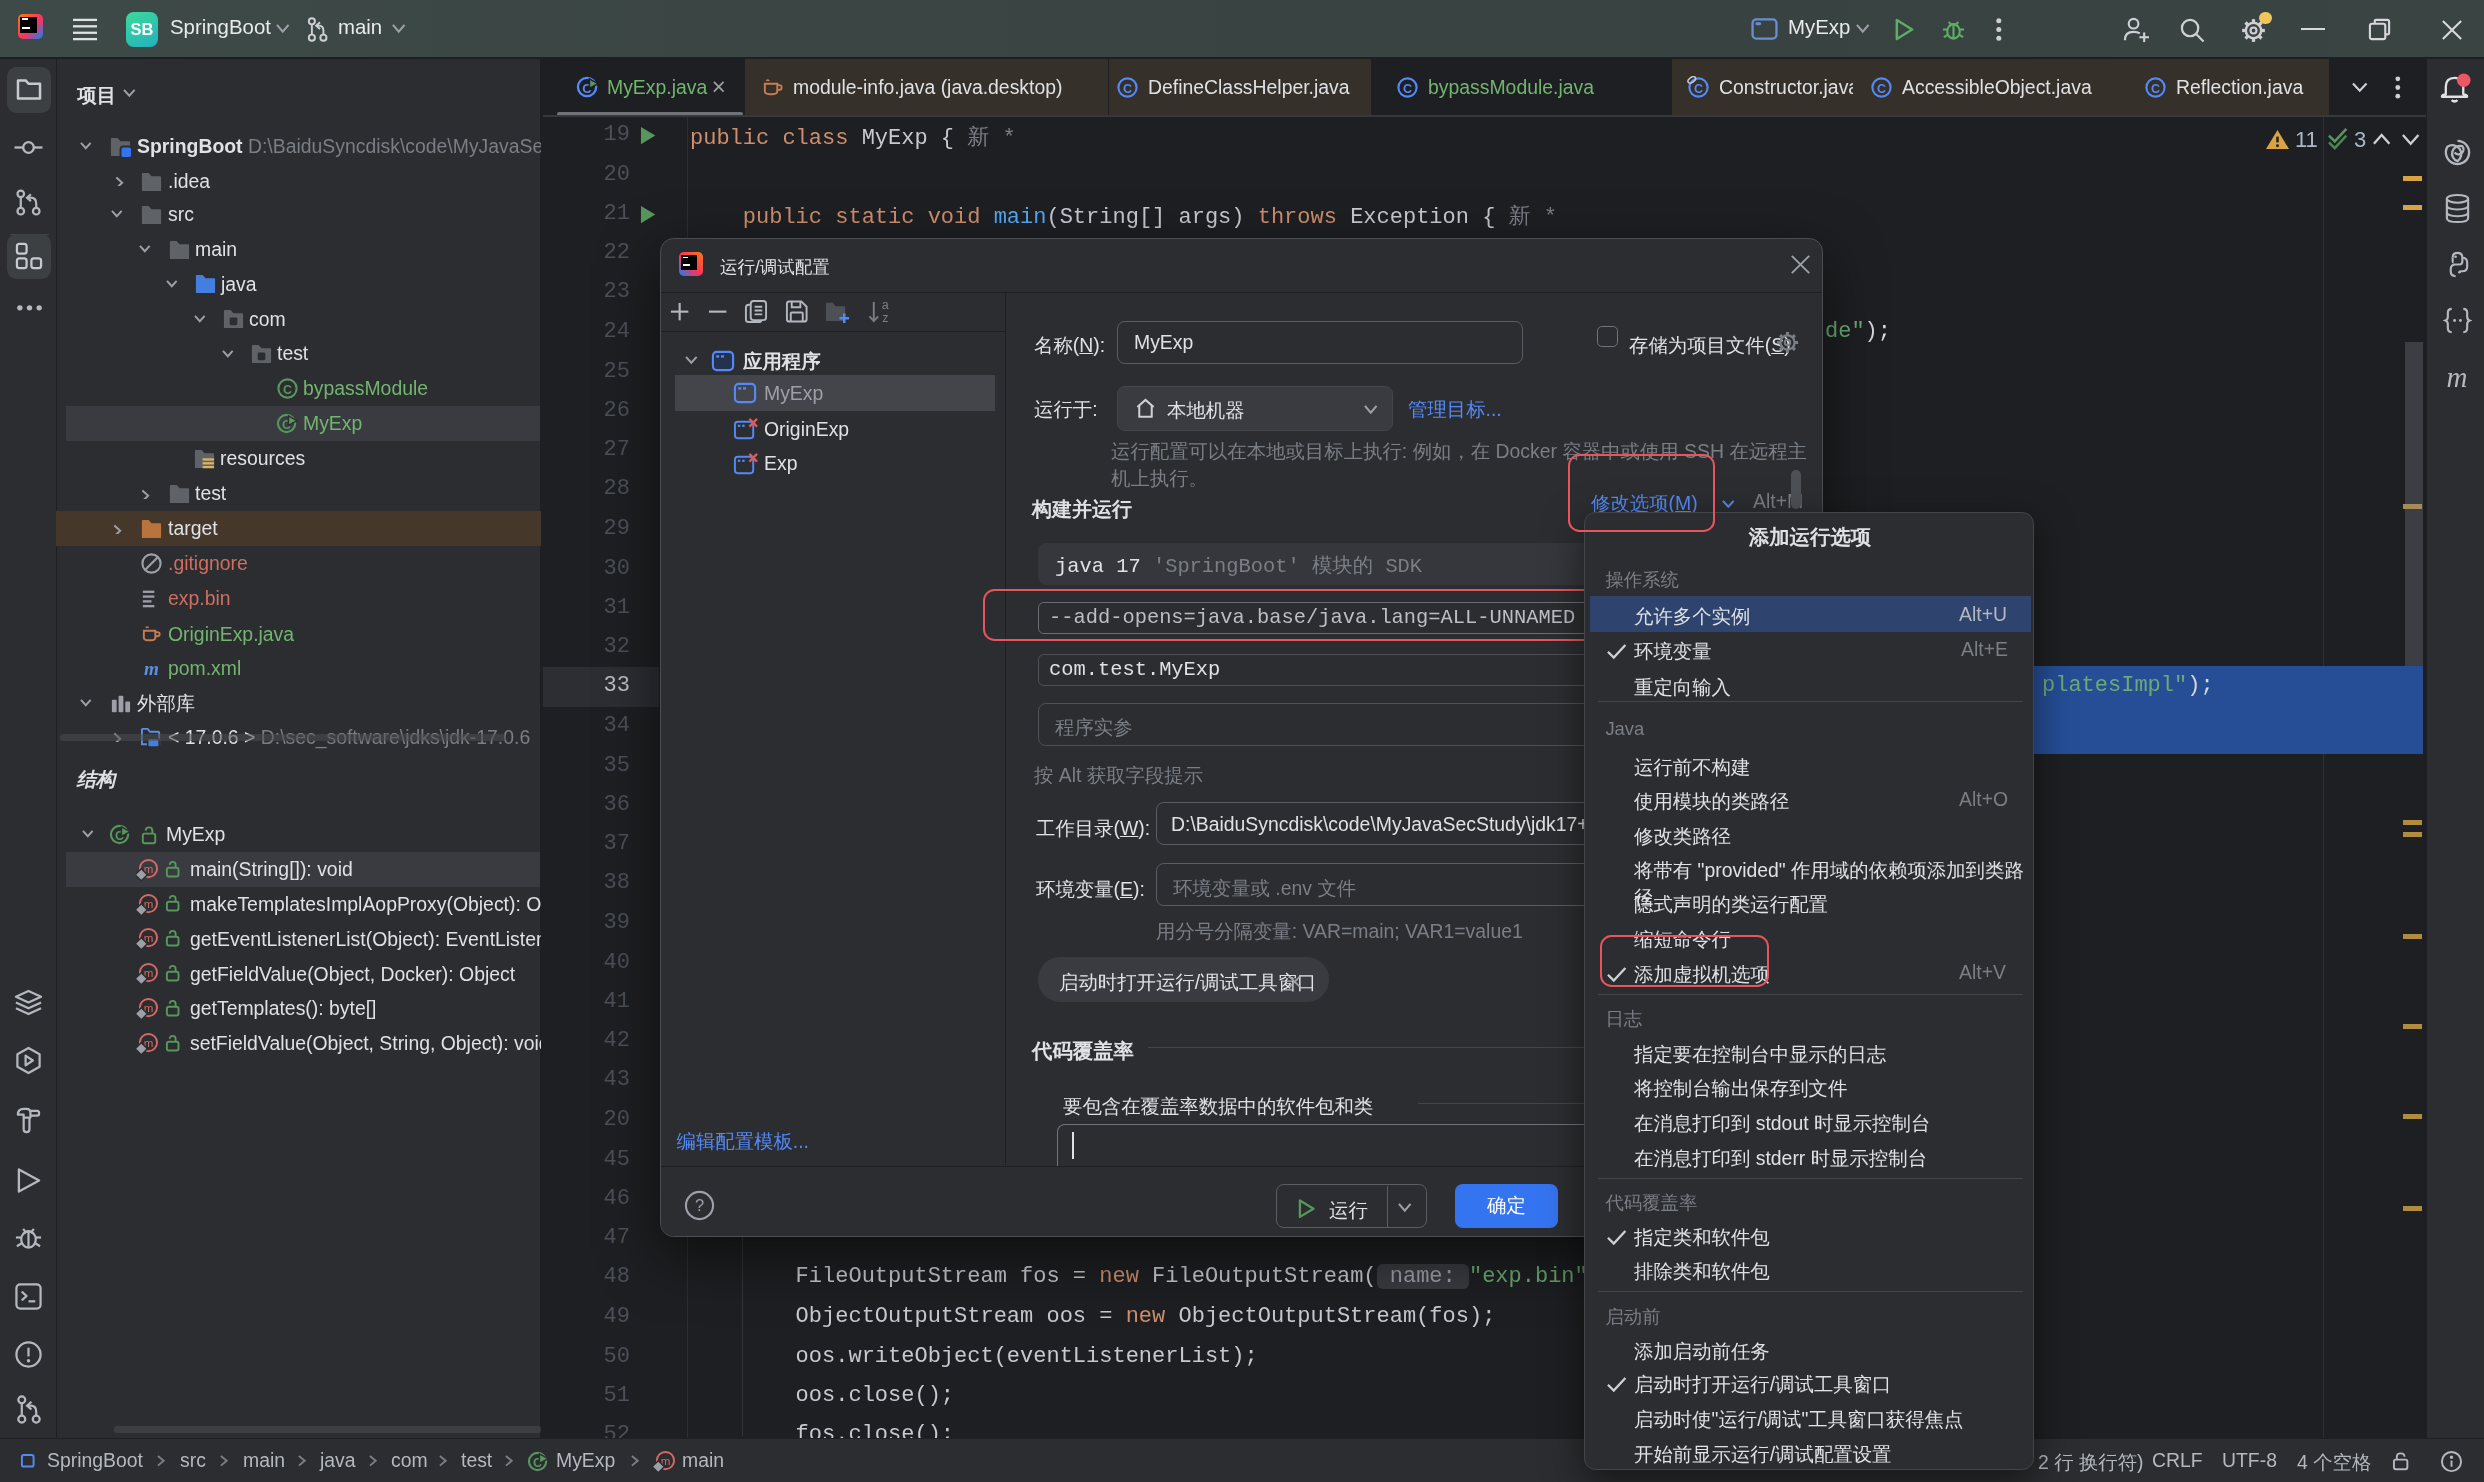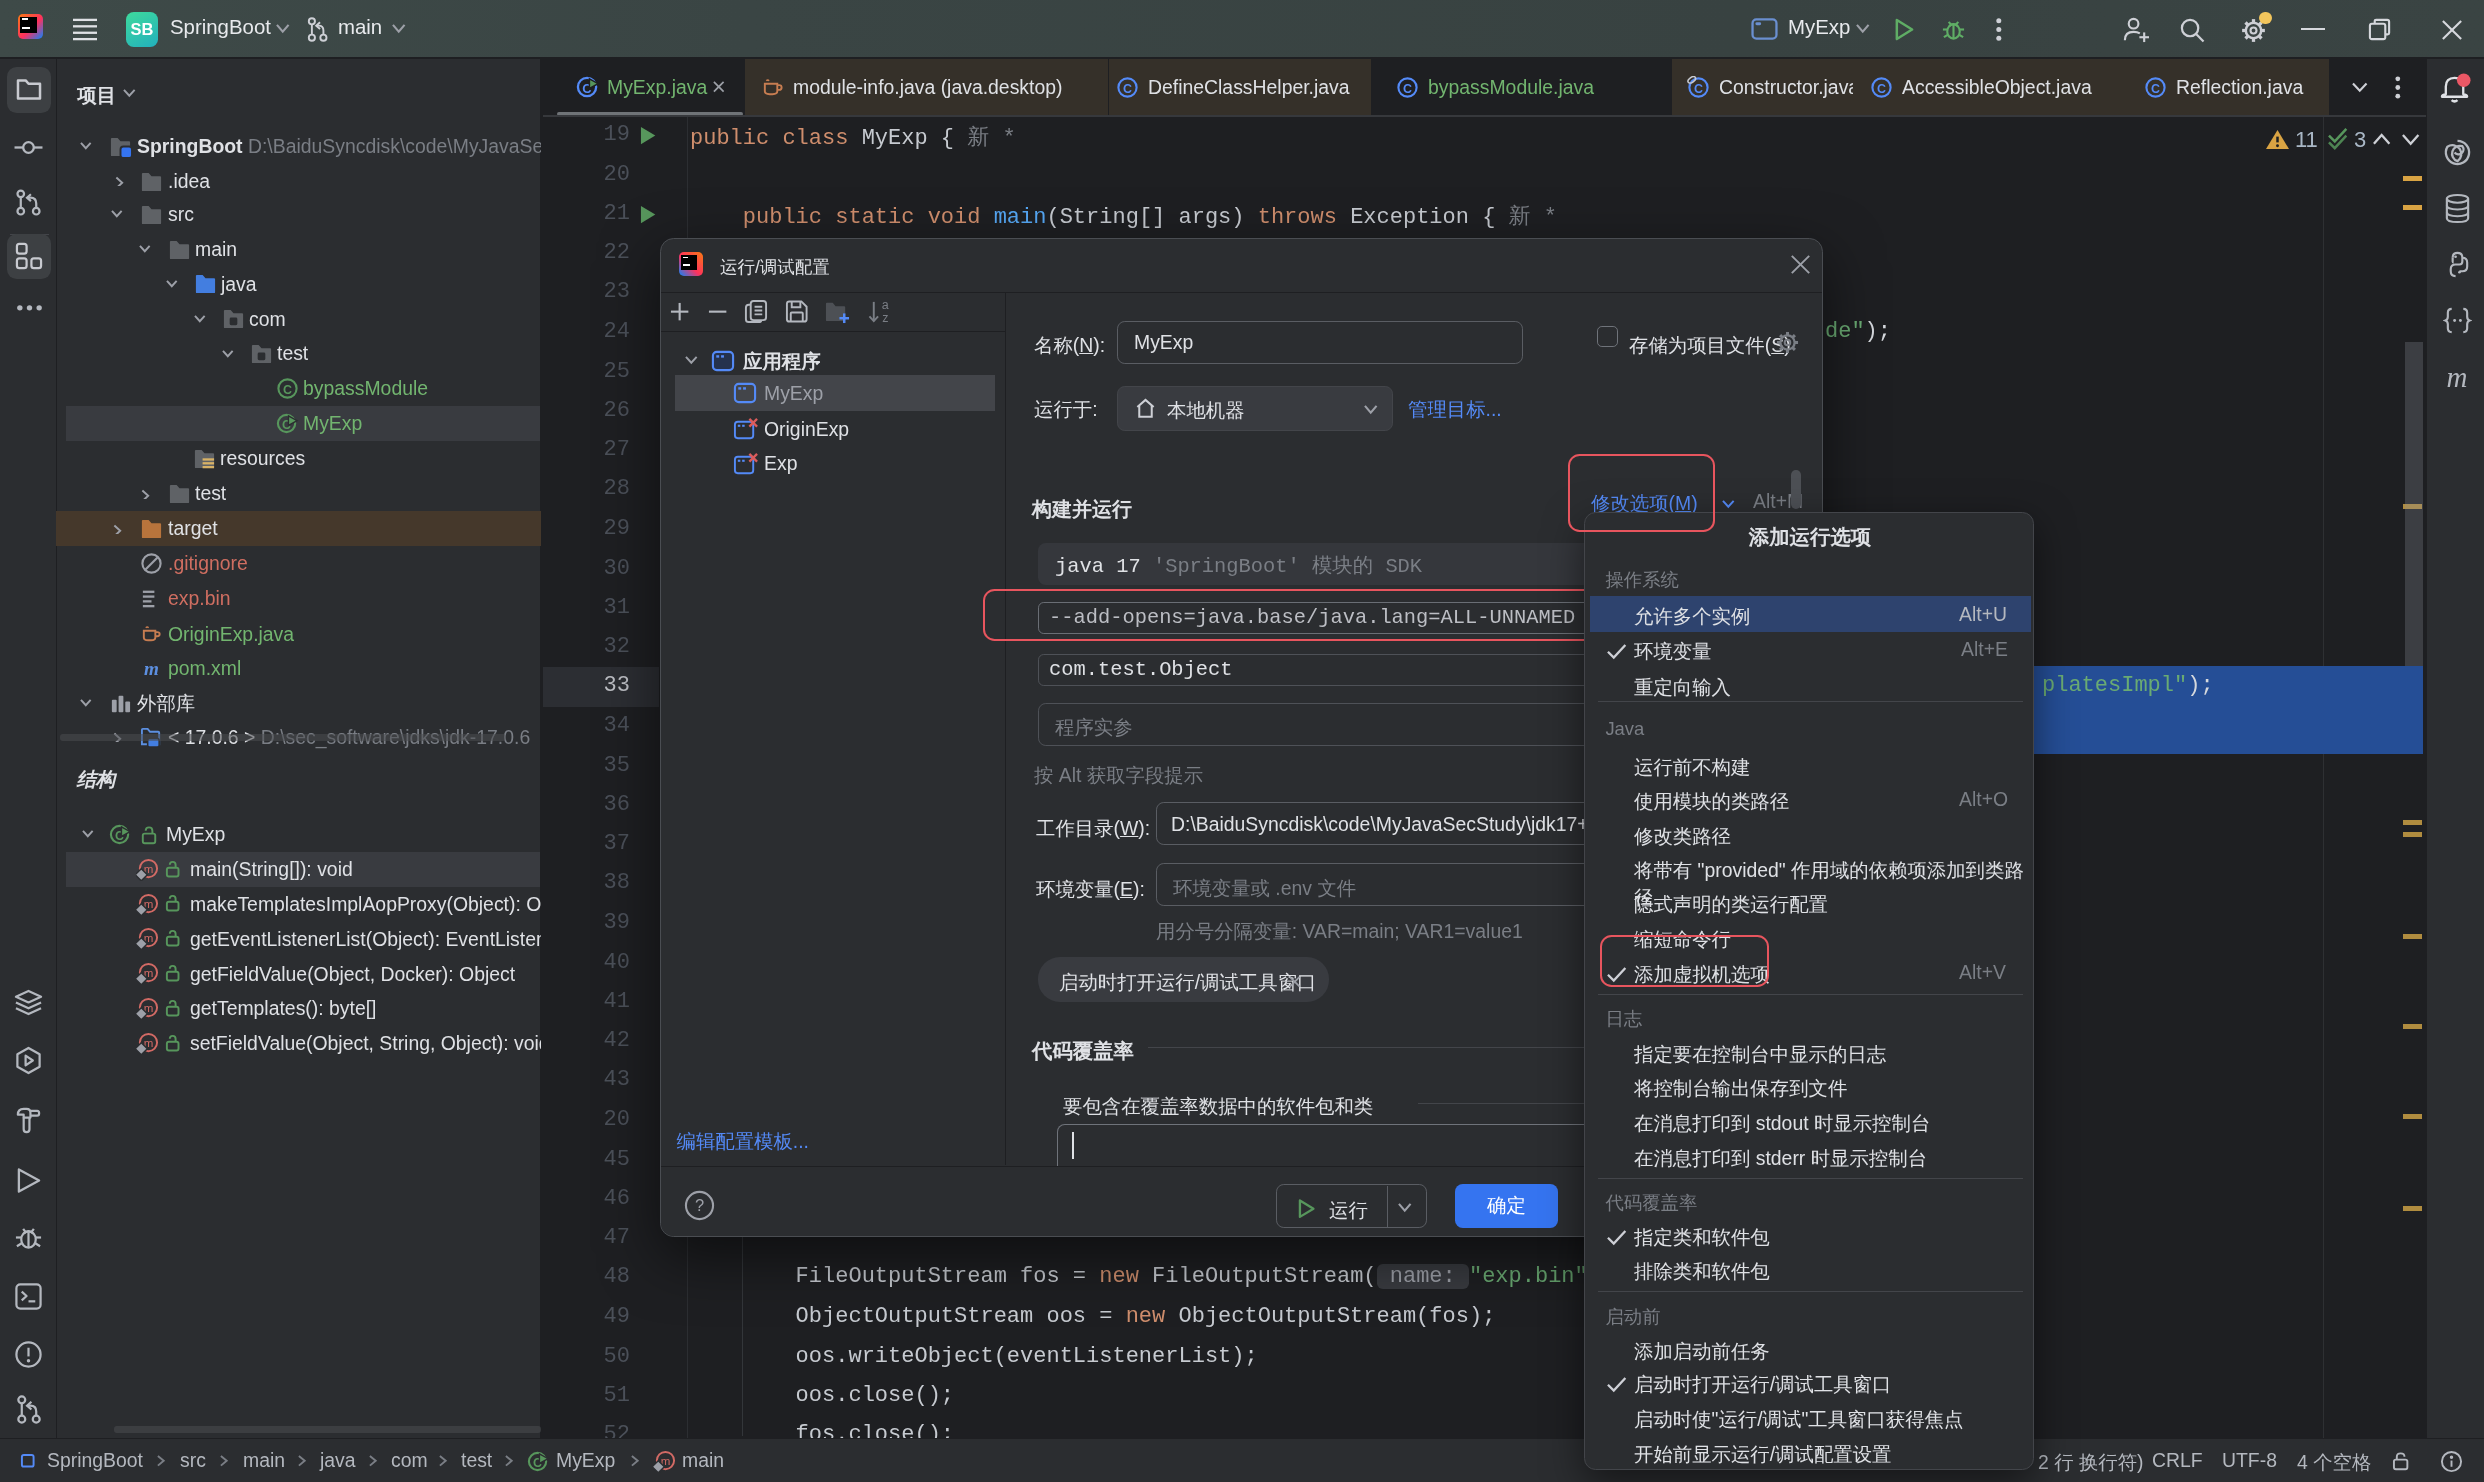--- a/index.html
+++ b/index.html
@@ -909,34 +909,35 @@
         <g fill="none" stroke="#ced0d6" stroke-width="2.1">
           <path d="M3.5 10.5 L12 3 L20.5 10.5"></path>
           <path d="M5.5 9 L5.5 20.5 L18.5 20.5 L18.5 9"></path>
         </g>
       </svg>
   <div class="ab" style="left:506px;top:158px;">本地机器</div>
   <svg class="ab" style="left:702px;top:165px;" width="15.5" height="11.6" viewBox="0 0 16 12">
         <path d="M2 2 L8 9 L14 2" stroke="#9da0a8" stroke-width="2.2" fill="none"></path>
       </svg>
   <div class="ab" style="left:747px;top:157px;color:#548af7;">管理目标...</div>
+  <div class="ab" style="left:450px;top:199px;color:#7a7e85;">运行配置可以在本地或目标上执行: 例如，在 Docker 容器中或使用 SSH 在远程主机上执行。</div>
 
   <div class="ab" style="left:371px;top:257px;font-weight:bold;font-size:20px;">构建并运行</div>
   <div class="ab" style="left:930px;top:251px;color:#548af7;">修改选项(<span style="text-decoration:underline;">M</span>)</div>
   <svg class="ab" style="left:1060px;top:260px;" width="14.6" height="10.7" viewBox="0 0 15 11">
         <path d="M2 2 L7.5 8 L13 2" stroke="#548af7" stroke-width="2" fill="none"></path>
       </svg>
   <div class="ab" style="left:1092px;top:251px;color:#7a7e85;">Alt+M</div>
 
   <div class="ab mono" style="left:377px;top:304px;width:739px;height:42px;background:#35373c;border-radius:7.8px;"></div>
   <div class="ab mono" style="left:394px;top:312px;font-size:20.4px;">java 17 <span style="color:#7a7e85;">'SpringBoot' 模块的 SDK</span></div>
   <div class="ab" style="left:377px;top:363px;width:738px;height:32px;border:1.5px solid #6a6e75;border-radius:5.8px;box-sizing:border-box;"></div>
   <div class="ab mono" style="left:388px;top:367px;font-size:20.4px;color:#bcbec4;">--add-opens=java.base/java.lang=ALL-UNNAMED --add-o</div>
   <div class="ab" style="left:377px;top:415px;width:738px;height:32px;border:1.5px solid #4e5157;border-radius:5.8px;box-sizing:border-box;"></div>
-  <div class="ab mono" style="left:388px;top:419px;font-size:20.4px;">com.test.Object</div>
+  <div class="ab mono" style="left:388px;top:419px;font-size:20.4px;">com.test.MyExp</div>
   <div class="ab" style="left:377px;top:464px;width:739px;height:43px;border:1.5px solid #4e5157;border-radius:7.8px;box-sizing:border-box;"></div>
   <div class="ab" style="left:394px;top:475px;color:#7a7e85;">程序实参</div>
   <div class="ab" style="left:373px;top:523px;color:#7a7e85;">按 Alt 获取字段提示</div>
 
   <div class="ab" style="left:375px;top:576px;">工作目录(<span style="text-decoration:underline;">W</span>):</div>
   <div class="ab" style="left:495px;top:563px;width:621px;height:43px;border:1.5px solid #5a5d63;border-radius:7.8px;box-sizing:border-box;"></div>
   <div class="ab" style="left:510px;top:574px;">D:\BaiduSyncdisk\code\MyJavaSecStudy\jdk17+\</div>
 
   <div class="ab" style="left:375px;top:637px;">环境变量(<span style="text-decoration:underline;">E</span>):</div>
   <div class="ab" style="left:495px;top:624px;width:621px;height:43px;border:1.5px solid #5a5d63;border-radius:7.8px;box-sizing:border-box;"></div>

